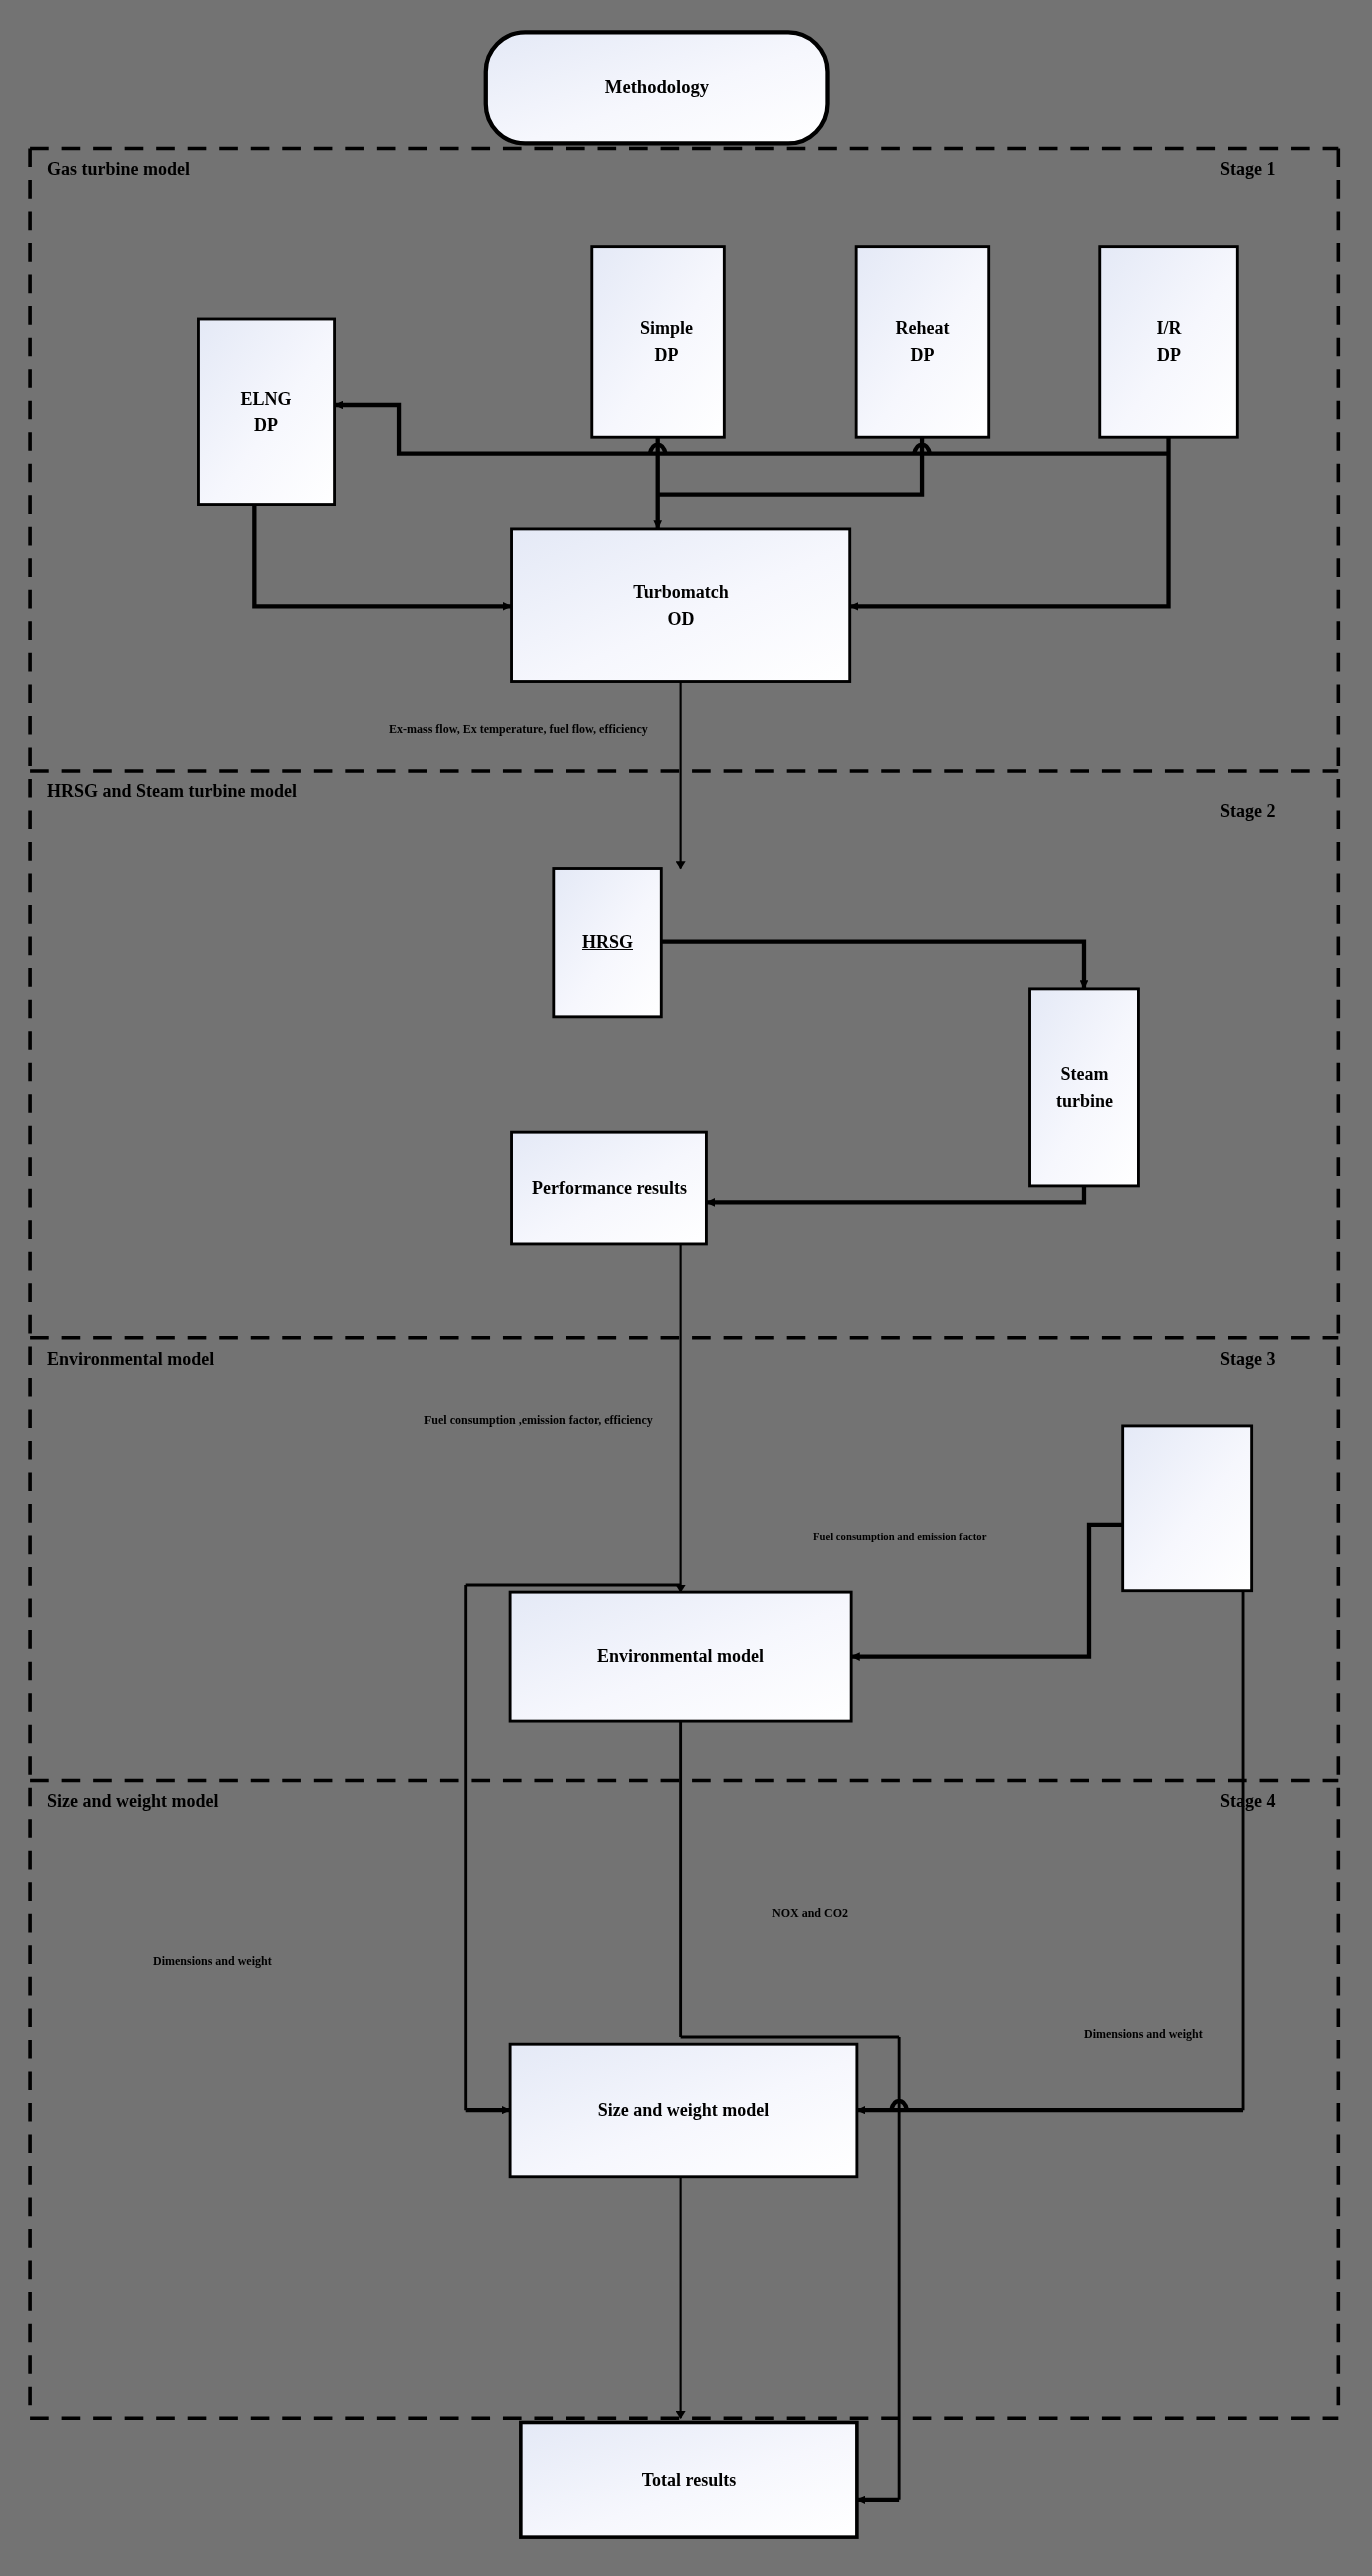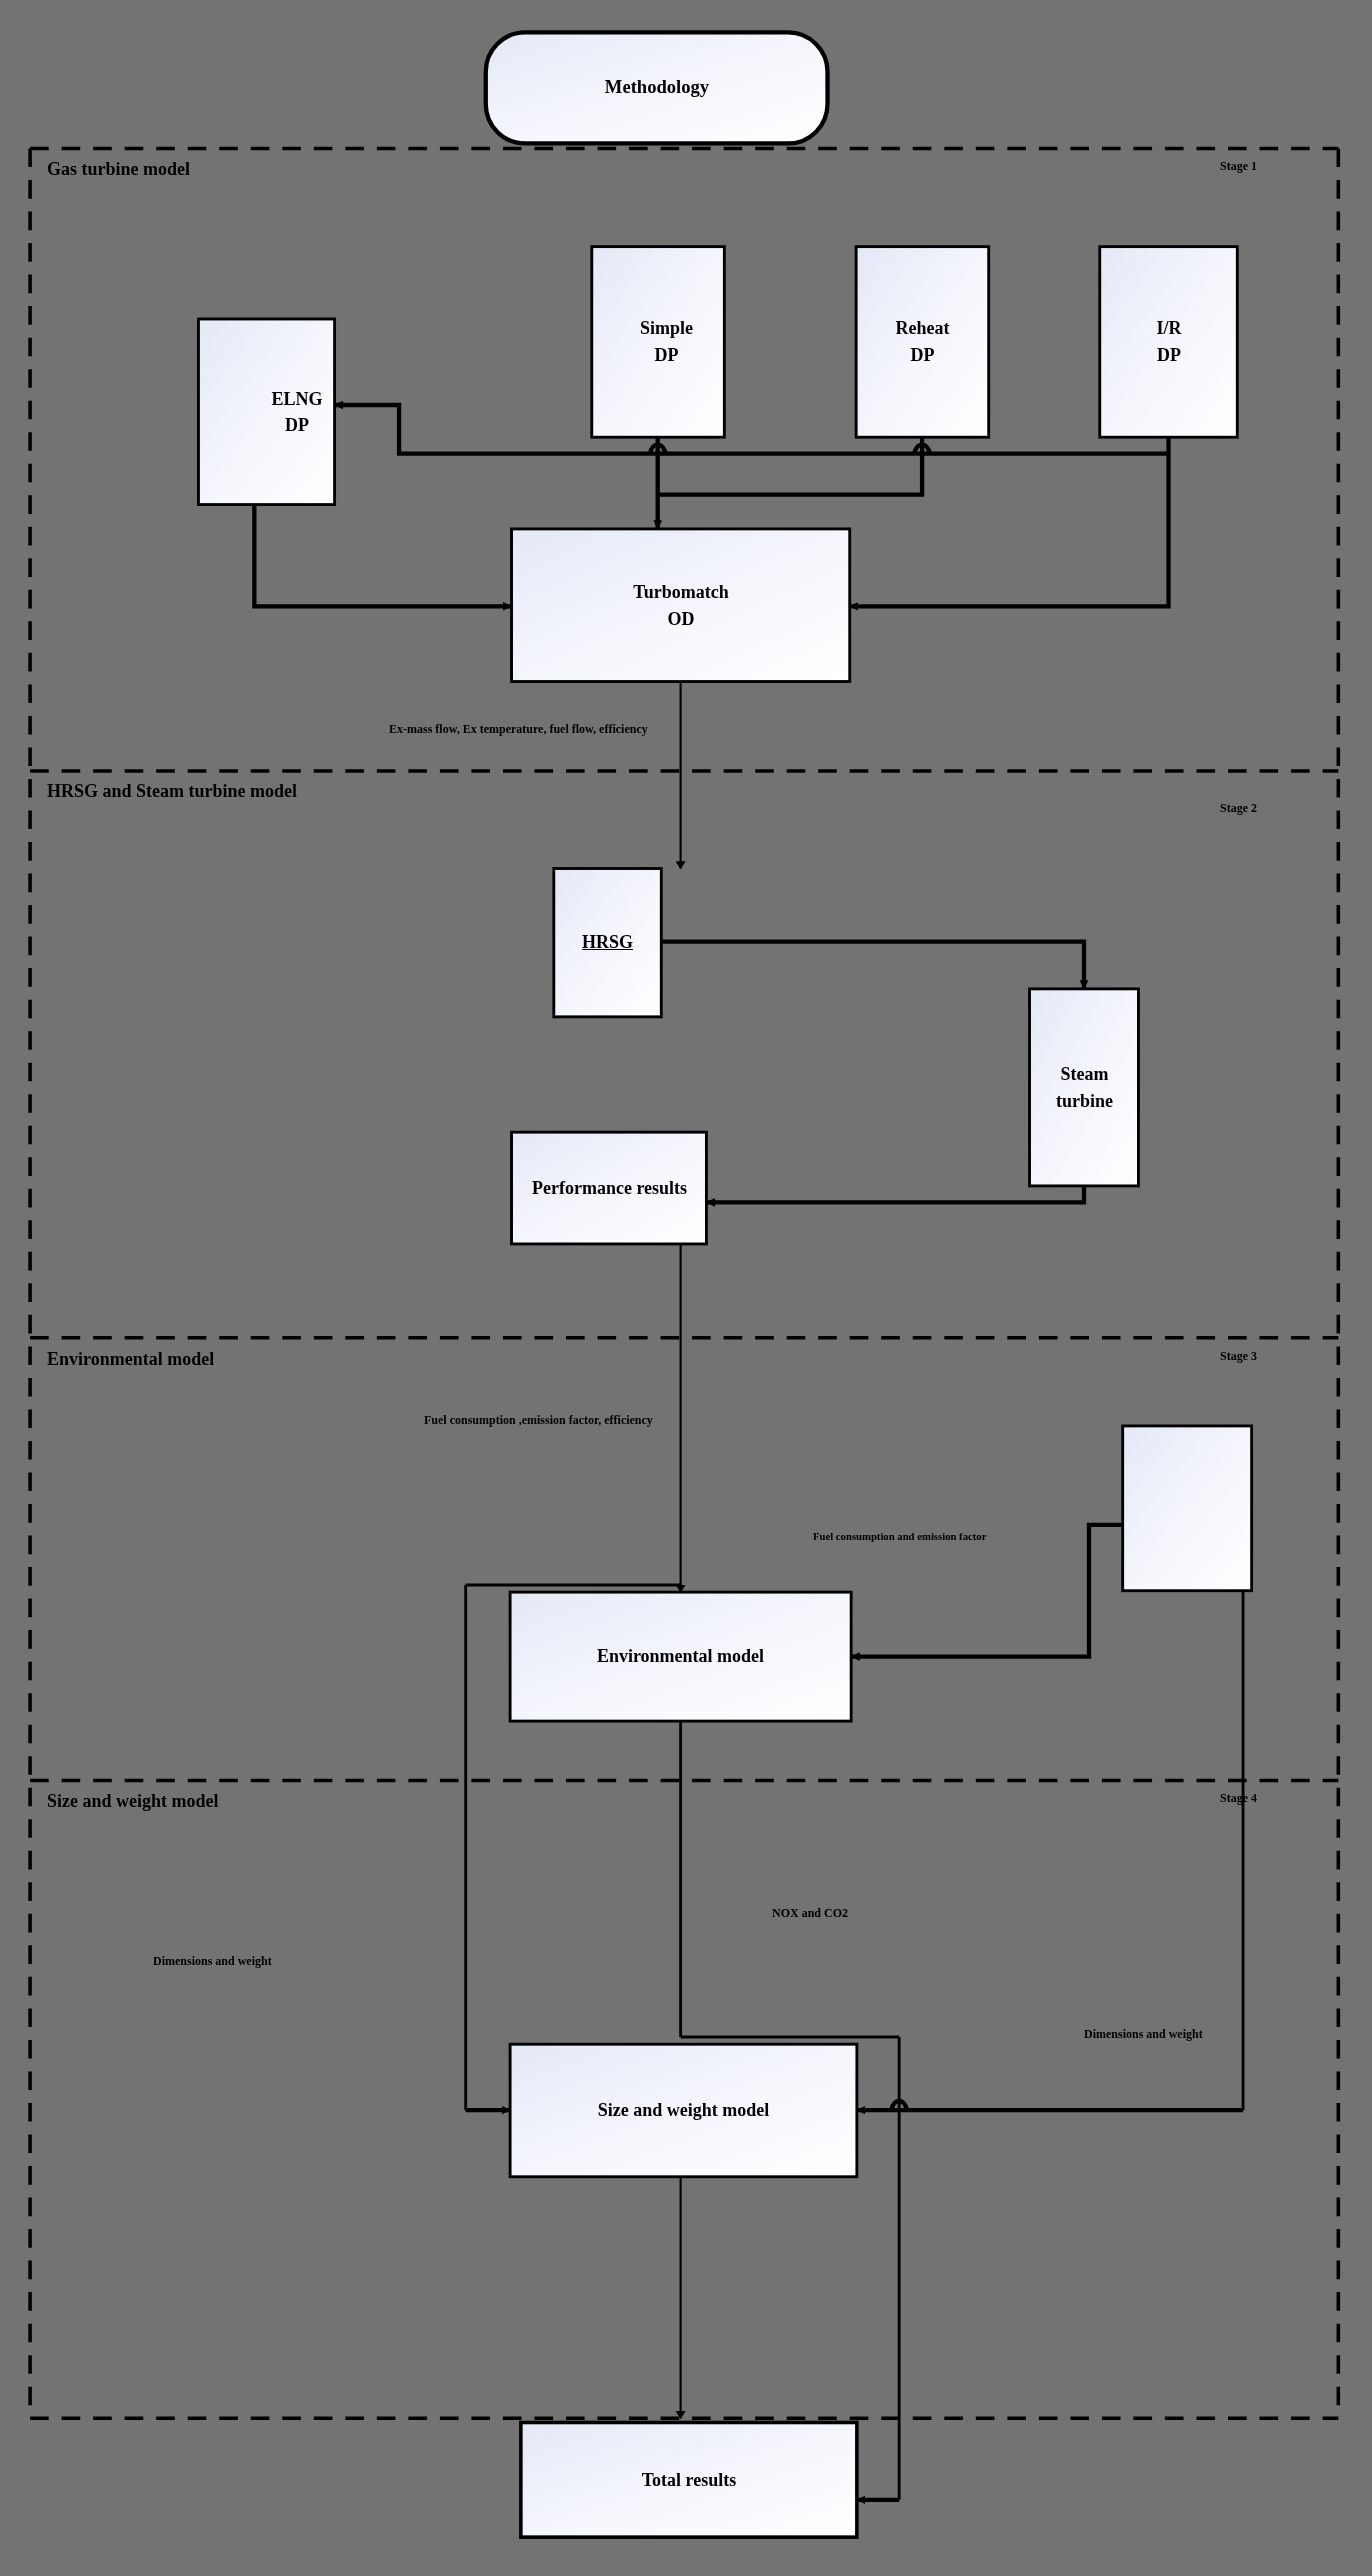--- a/index.html
+++ b/index.html
@@ -23,21 +23,21 @@
     white-space:pre-line;
   }
   .freetext{
     position:absolute;
     font-family:"Liberation Serif", serif;
     font-weight:700;
     color:#000;
     white-space:nowrap;
   }
   .stage-title{font-size:18px;}
-  .stage-num{font-size:12px;}
+  .stage-num{font-size:18px;}
   .flow-label{font-size:12px;}
   .flow-label-small{font-size:10.7px;}
   .node-text-lg{font-size:18.6px;}
   .node-text-md{font-size:18px;}
 </style>
 </head>
 <body>
 
 <div id="page">
 
@@ -149,21 +149,21 @@
 
   <div class="freetext stage-title" style="left:47px;top:781px;">HRSG and Steam turbine model</div>
   <div class="freetext stage-num" style="left:1220px;top:801px;">Stage 2</div>
 
   <div class="freetext stage-title" style="left:47px;top:1349px;">Environmental model</div>
   <div class="freetext stage-num" style="left:1220px;top:1349px;">Stage 3</div>
 
   <div class="freetext stage-title" style="left:47px;top:1791px;">Size and weight model</div>
   <div class="freetext stage-num" style="left:1220px;top:1791px;">Stage 4</div>
 
-  <div class="boxlabel node-text-md" style="left:198px;top:319px;width:136px;height:186px;padding-left:31px;">ELNG
+  <div class="boxlabel node-text-md" style="left:198px;top:319px;width:136px;height:186px;">ELNG
 DP</div>
   <div class="boxlabel node-text-md" style="left:592px;top:246px;width:133px;height:191px;padding-left:8px;">Simple
 DP</div>
   <div class="boxlabel node-text-md" style="left:856px;top:246px;width:133px;height:191px;">Reheat
 DP</div>
   <div class="boxlabel node-text-md" style="left:1100px;top:246px;width:138px;height:191px;">I/R
 DP</div>
   <div class="boxlabel node-text-md" style="left:512px;top:529px;width:338px;height:153px;">Turbomatch
 OD</div>
 

